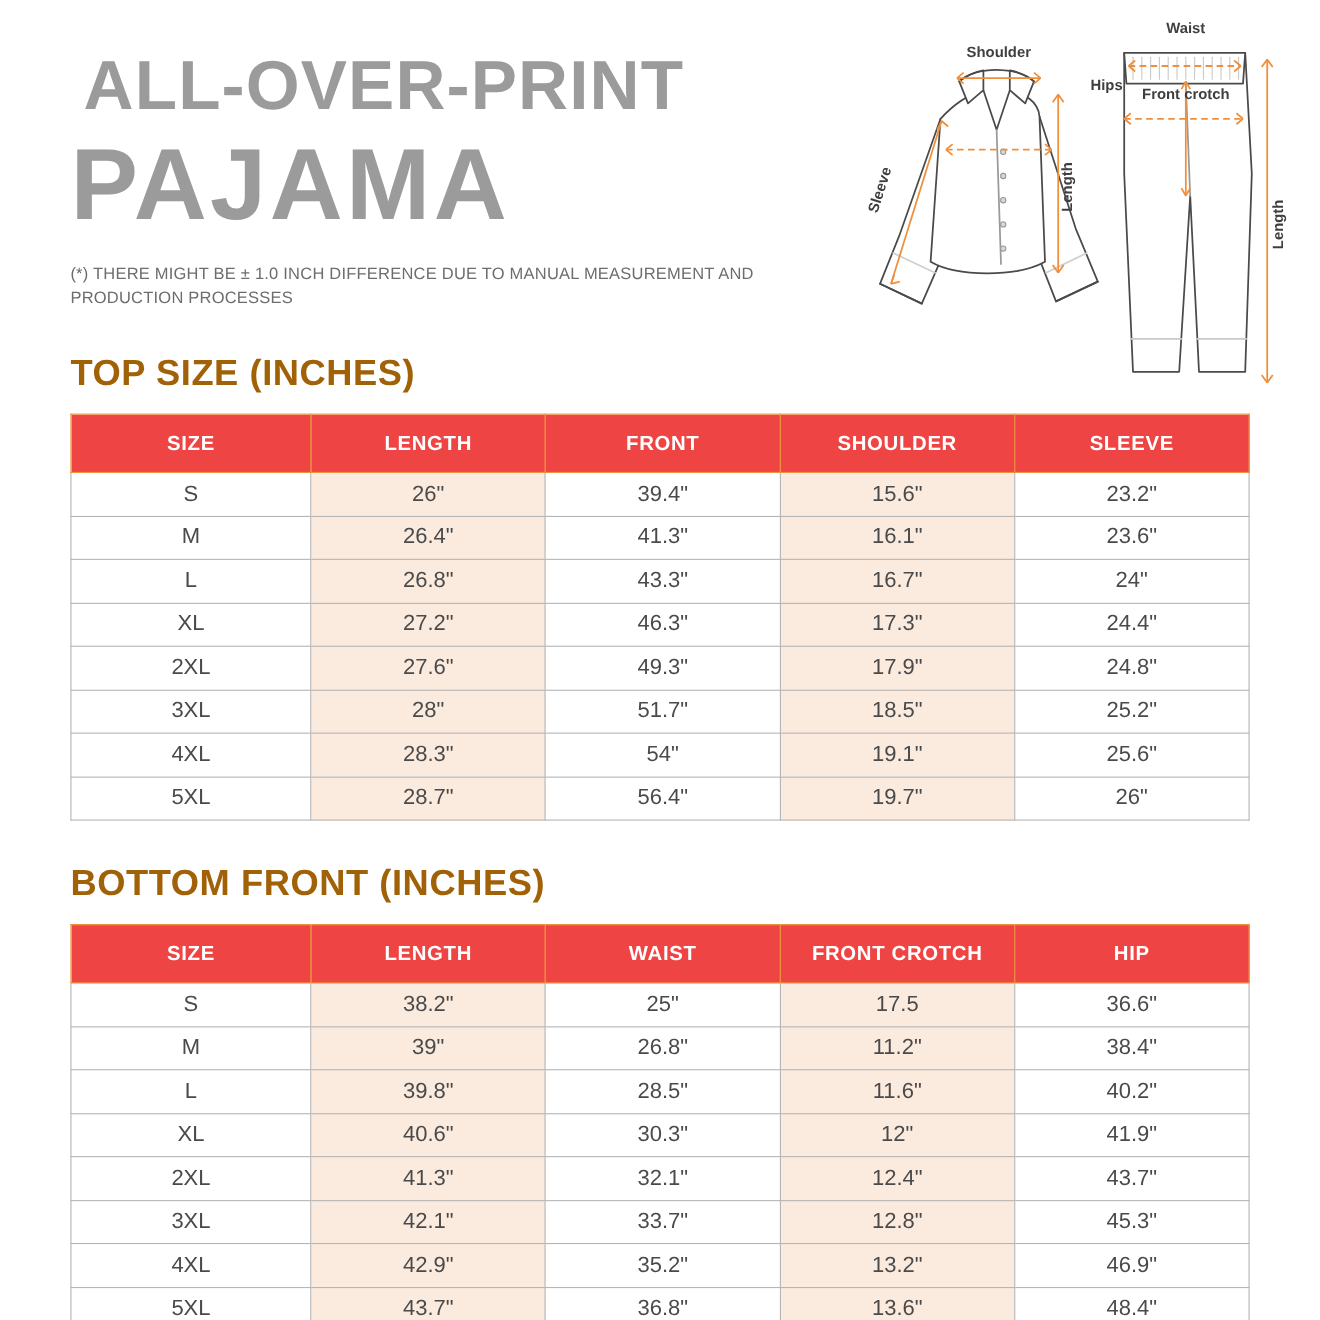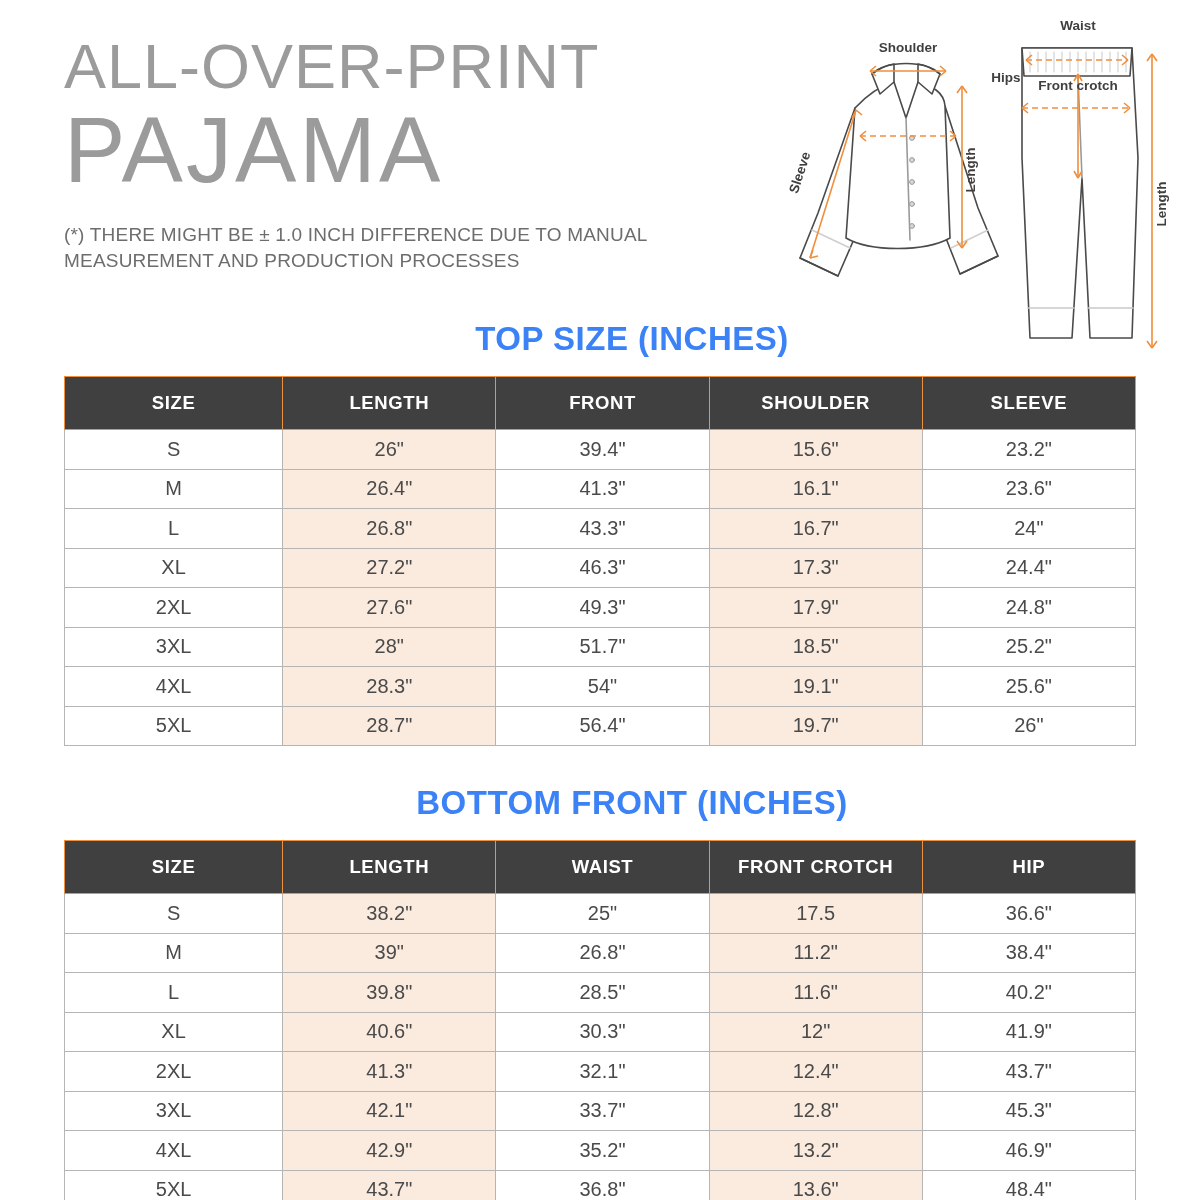--- a/index.html
+++ b/index.html
@@ -18,74 +18,73 @@
 
   
   .header {
     position: relative;
     padding: 34px 0 0 64px;
     height: 320px;
     box-sizing: border-box;
   }
   .title-1 {
     font-size: 63px;
-    font-weight: normal;
+    font-weight: bold;
     letter-spacing: 1px;
     color: #9b9b9b;
     line-height: 1.02;
-    margin: 0;
+    margin: 12px;
     white-space: nowrap;
   }
   .title-2 {
     font-size: 92px;
-    font-weight: normal;
+    font-weight: bold;
     letter-spacing: 3px;
     color: #9b9b9b;
     line-height: 1.0;
     margin: 6px 0 0 0;
     white-space: nowrap;
   }
   .note {
     margin-top: 26px;
-    font-size: 19px;
+    font-size: 15px;
     color: #6d6d6d;
     line-height: 1.35;
     max-width: 640px;
     letter-spacing: 0.2px;
   }
 
   
   .illustration {
     position: absolute;
     top: 8px;
     right: 20px;
     width: 420px;
     height: 375px;
   }
 
   
   .section-title {
-    color: #3b82f6;
+    color: #a16207;
     font-size: 33px;
     font-weight: bold;
     letter-spacing: 0.5px;
     margin: 0 0 18px 64px;
-    text-align: center;
   }
   .section-title.bottom { margin-top: 38px; }
 
   
   table.size-table {
     border-collapse: collapse;
     width: 1072px;
     margin: 0 0 0 64px;
     table-layout: fixed;
   }
   table.size-table th {
-    background: #404040;
+    background: #ef4444;
     color: #ffffff;
     font-size: 18.5px;
     font-weight: bold;
     letter-spacing: 0.6px;
     height: 50px;
     border: 1px solid #ee913f;
     text-align: center;
   }
   table.size-table td {
     height: 36.5px;

